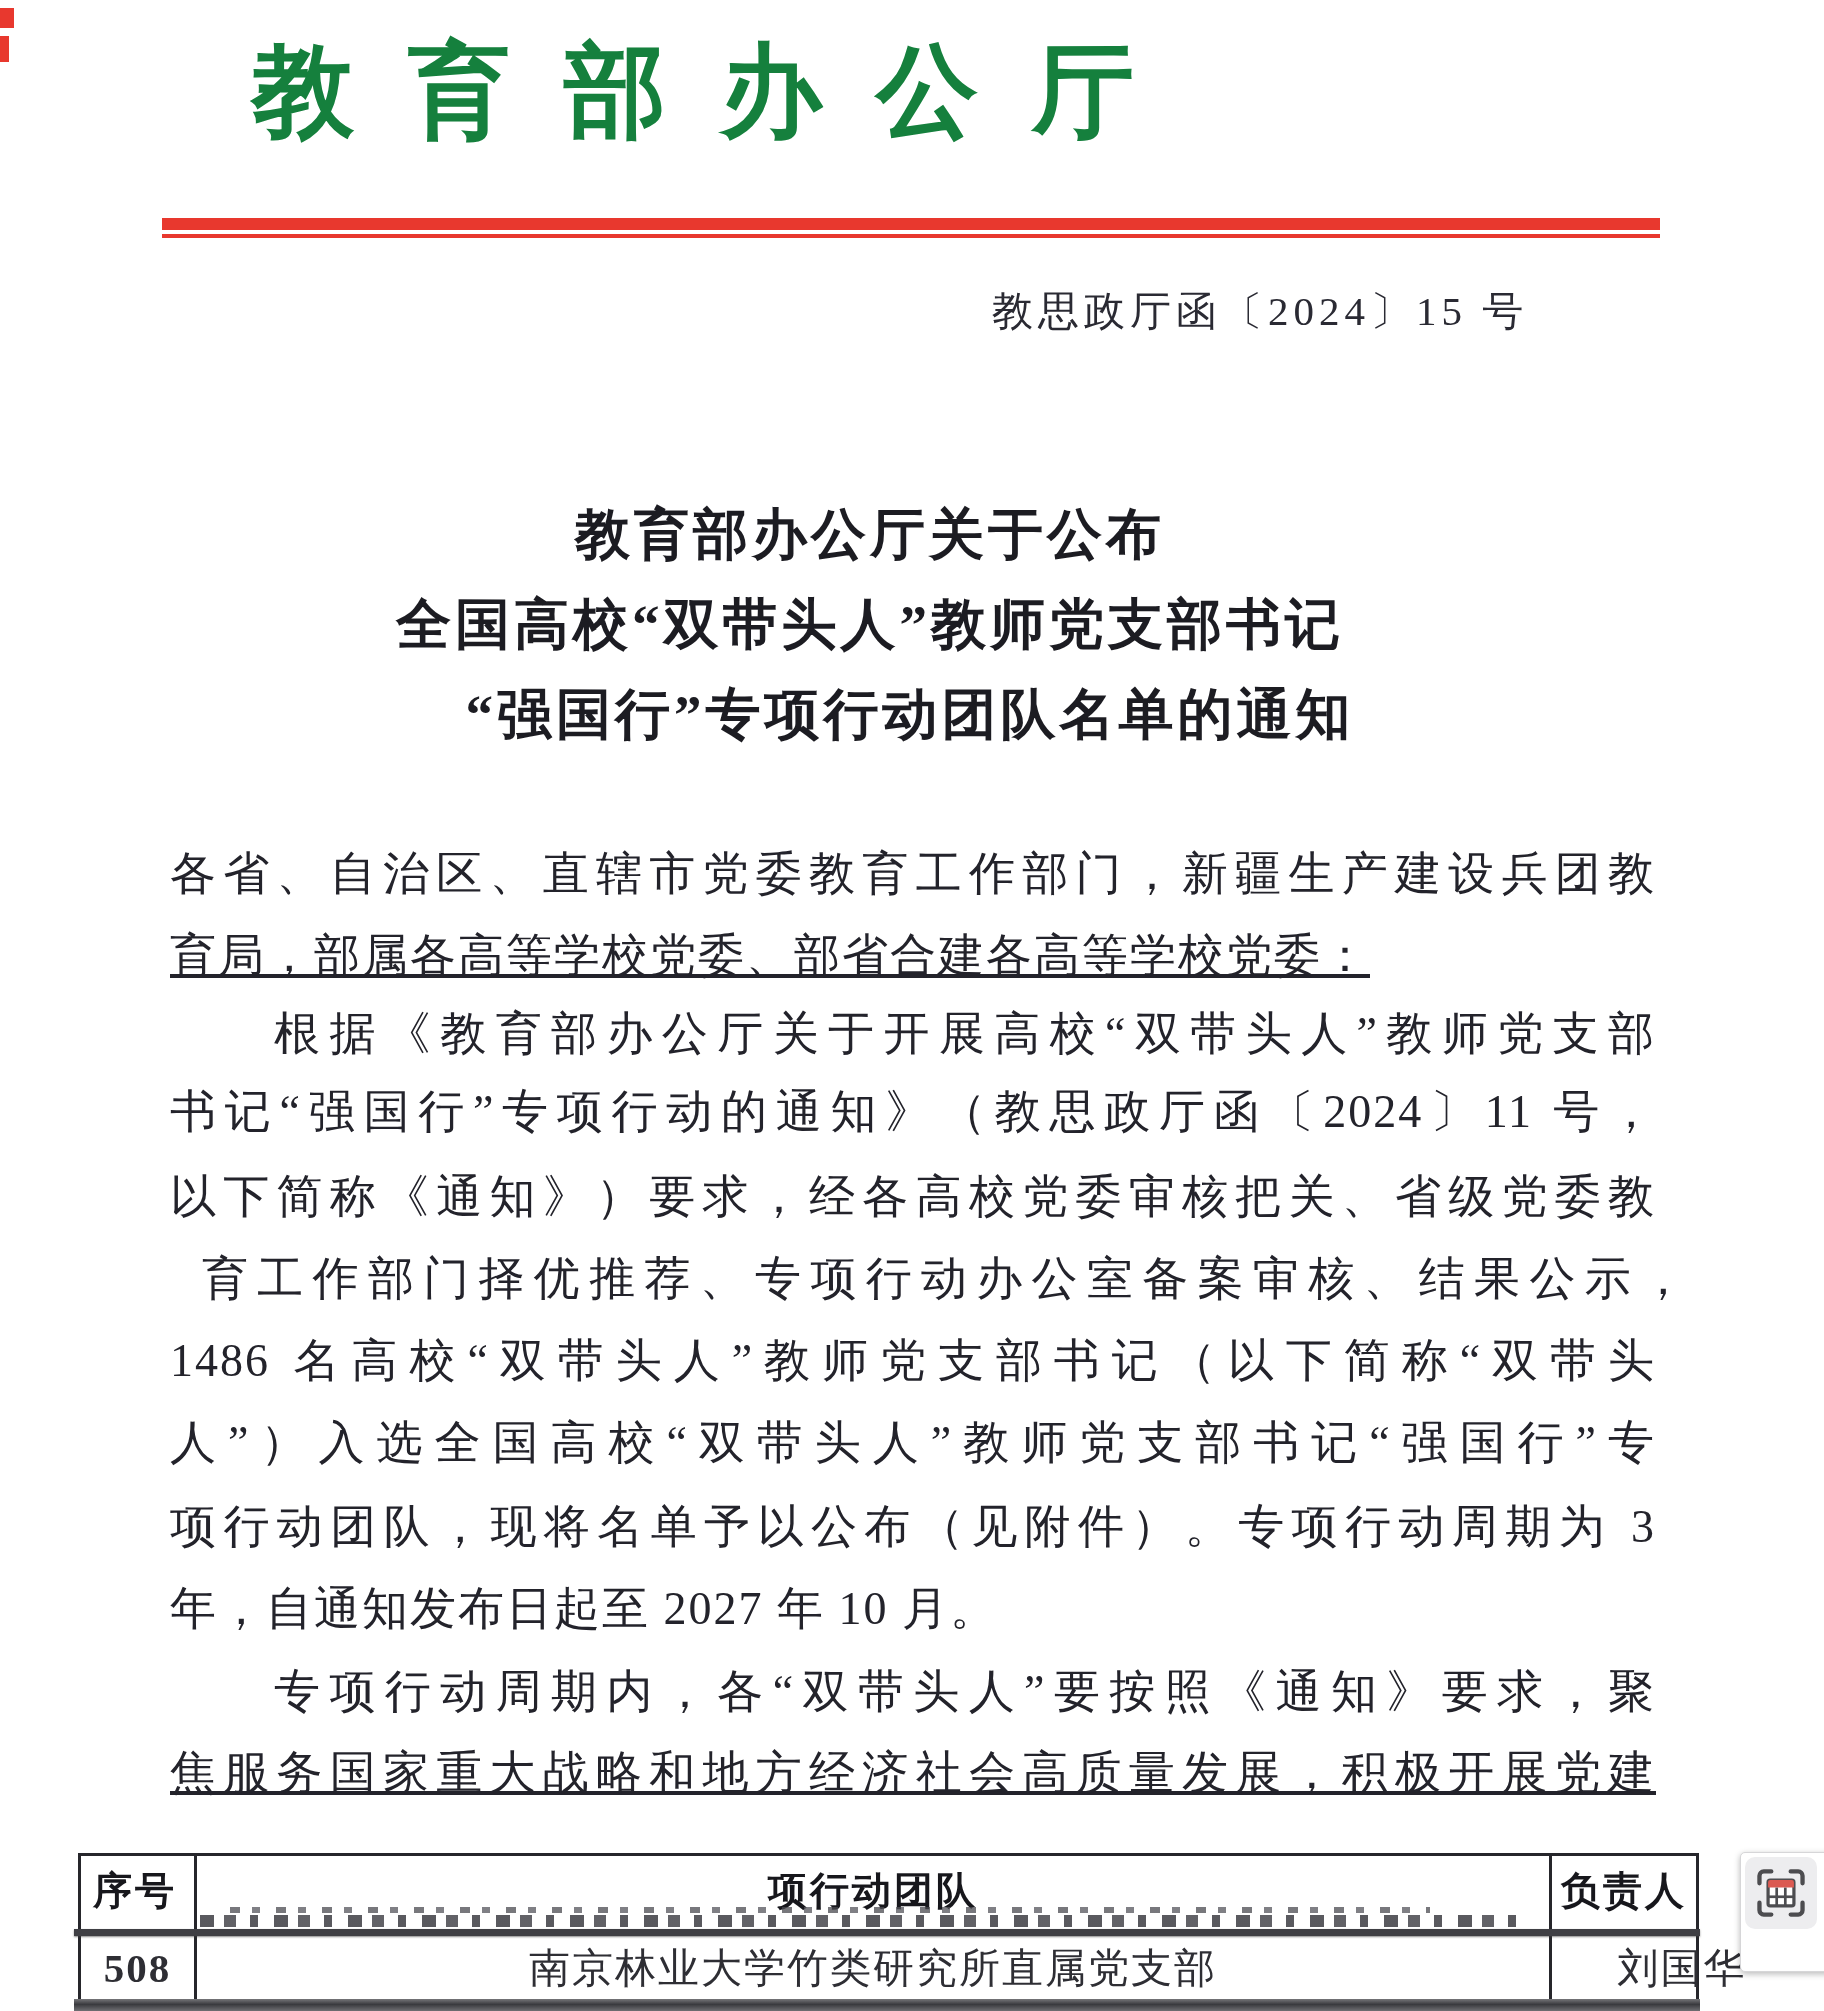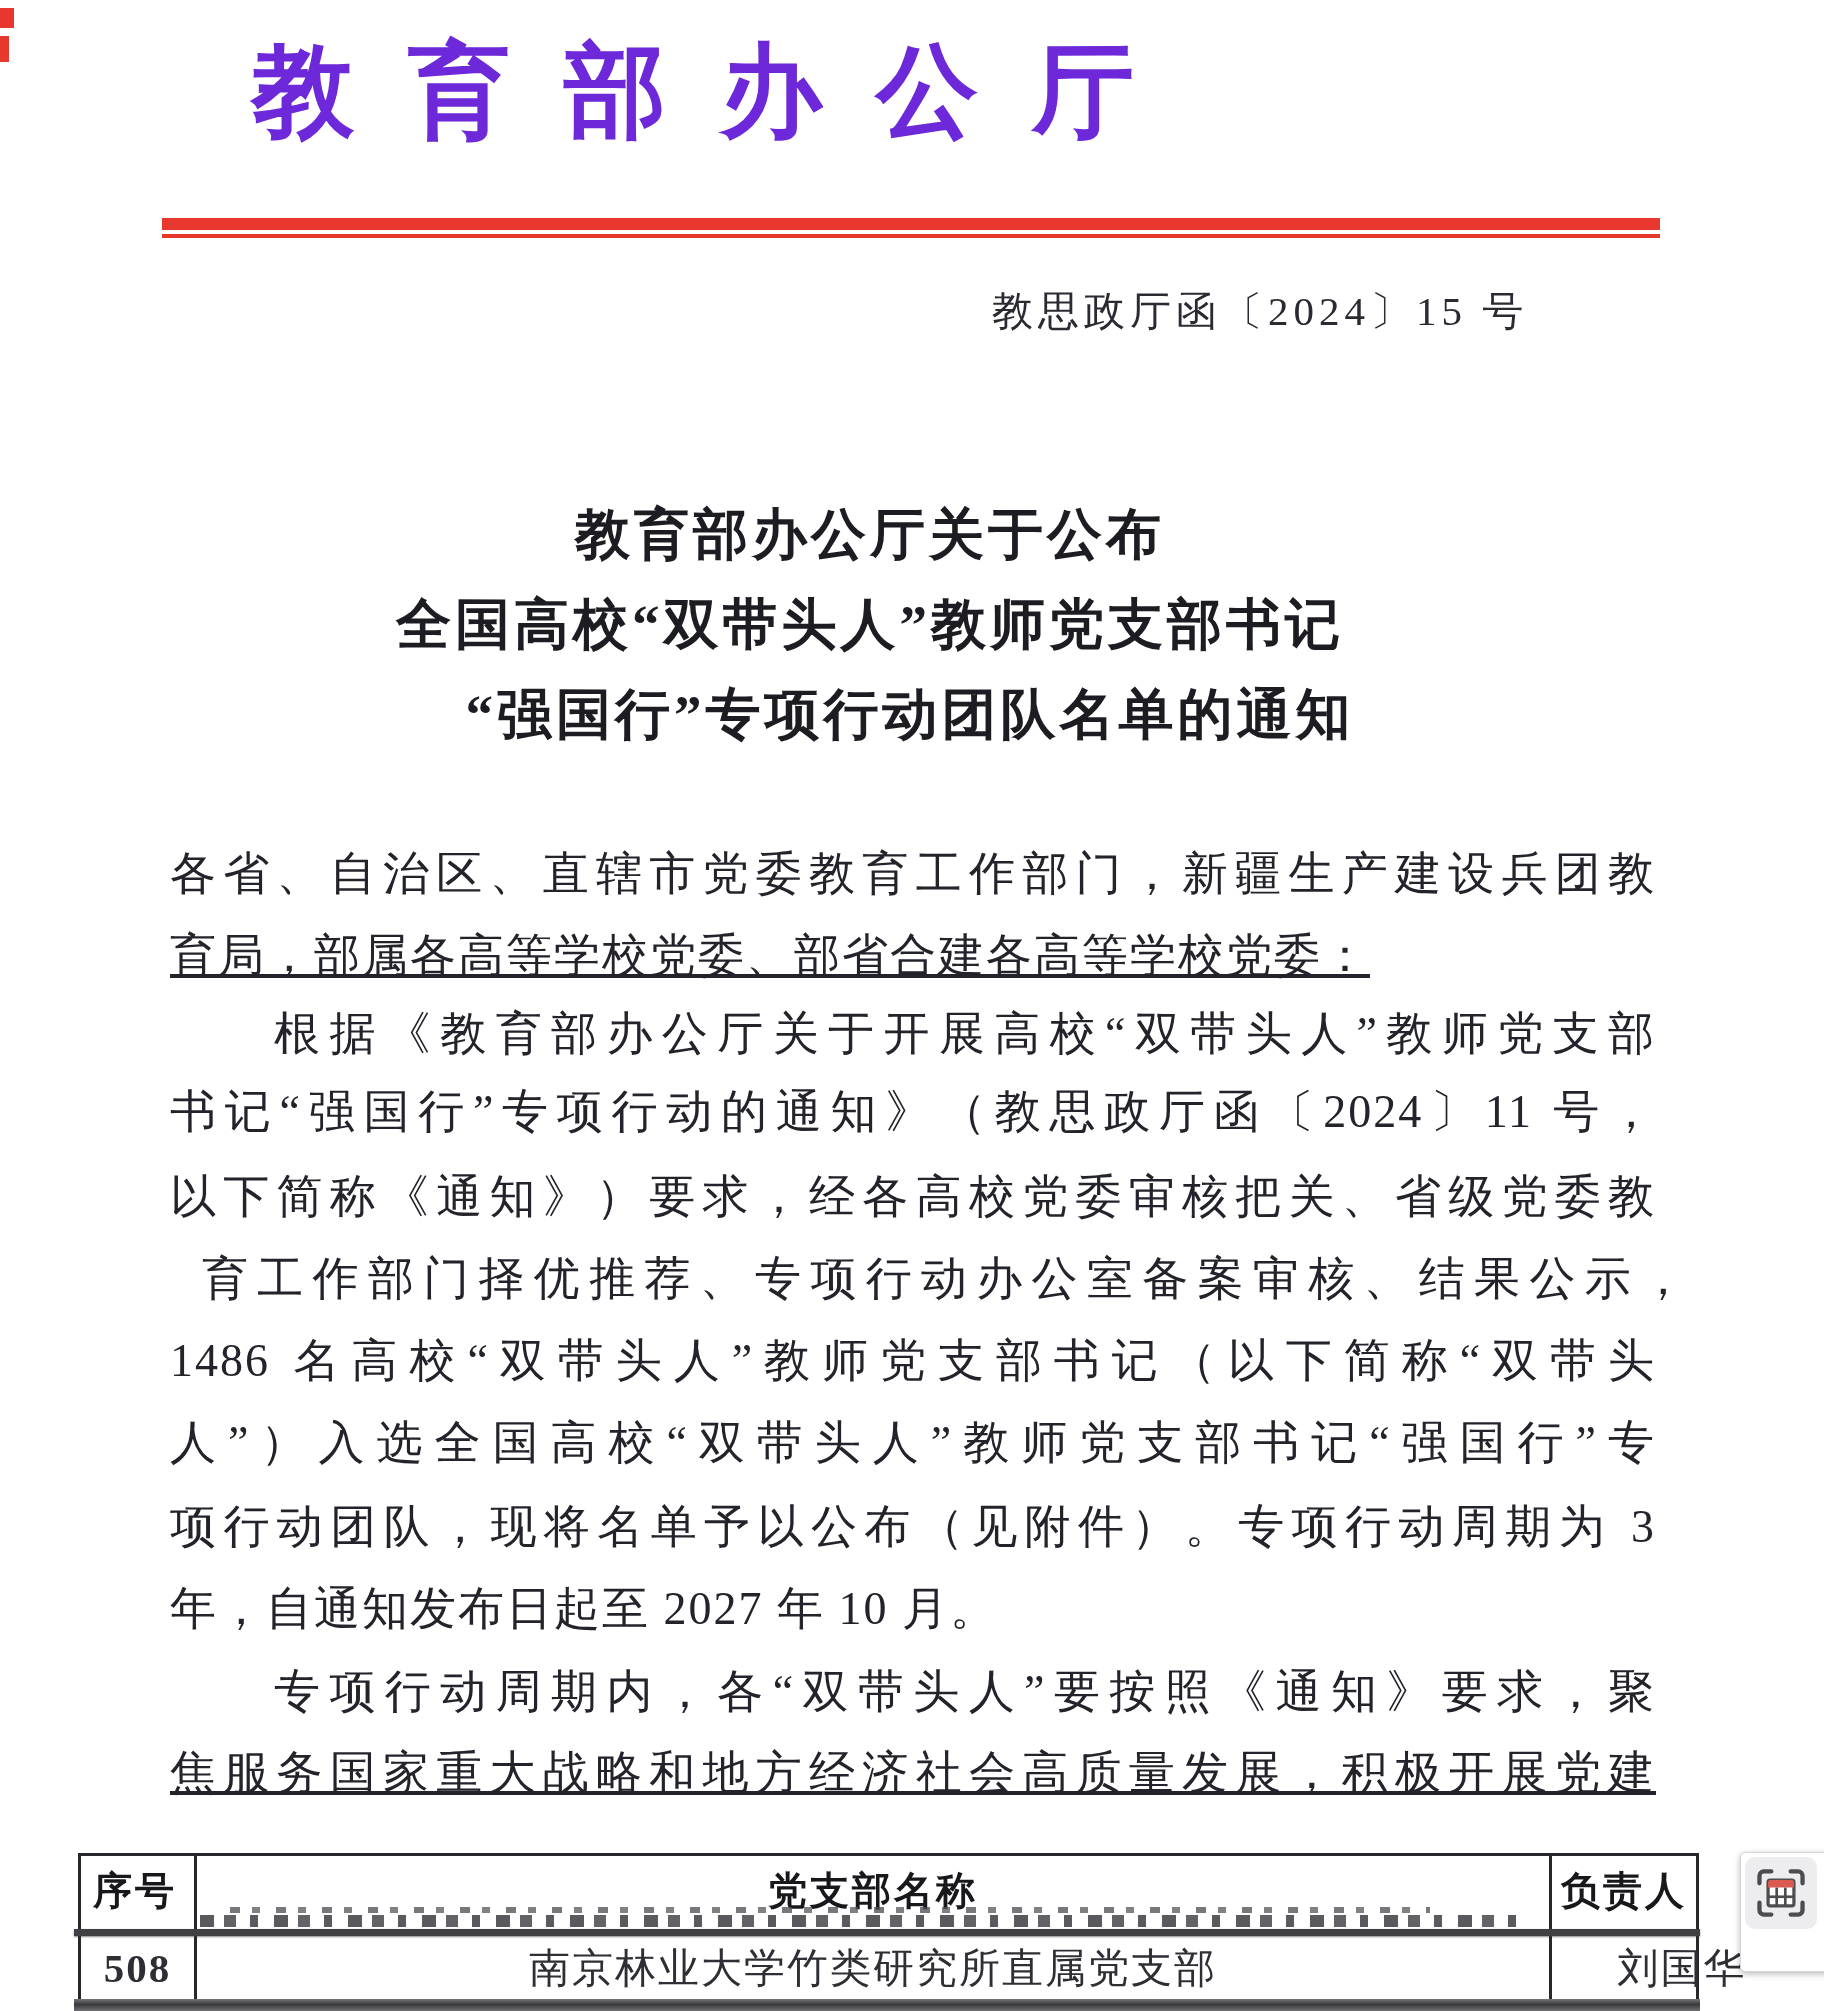--- a/index.html
+++ b/index.html
@@ -17,21 +17,21 @@
   .scan-artifact i { position: absolute; background: #e8382e; display: block; }
   .scan-artifact .a1 { left: 0; top: 2px;  width: 14px; height: 20px; }
   .scan-artifact .a2 { left: 0; top: 30px; width: 9px;  height: 26px; }
 
   
   .masthead {
     position: absolute;
     left: 252px; top: 30px;
     font-size: 102px;
     font-weight: bold;
-    color: #6d28d9;
+    color: #15803d;
     letter-spacing: 54px;
     white-space: nowrap;
     line-height: 124px;
   }
 
   
   .red-rule-thick { position: absolute; left: 162px; top: 218px; width: 1498px; height: 12px; background: #e8382e; }
   .red-rule-thin  { position: absolute; left: 162px; top: 234px; width: 1498px; height: 4px;  background: #e8382e; }
 
   .doc-number {
@@ -189,21 +189,21 @@
   <div class="body-line bl11">焦服务国家重大战略和地方经济社会高质量发展，积极开展党建</div>
 
   <div>
     <div class="tbl-border tbl-top"></div>
     <div class="tbl-border tbl-v v-left"></div>
     <div class="tbl-border tbl-v v-sep1"></div>
     <div class="tbl-border tbl-v v-sep2"></div>
     <div class="tbl-border tbl-v v-right"></div>
 
     <div class="tbl-header-cell h-no">序号</div>
-    <div class="tbl-header-cell h-name">党支部名称</div>
+    <div class="tbl-header-cell h-name">项行动团队</div>
     <div class="tbl-header-cell h-person">负责人</div>
 
     <div class="clipped-row clip1"></div>
     <div class="clipped-row clip2"></div>
 
     <div class="tbl-heavy-line"></div>
 
     <div class="tbl-data-cell d-no">508</div>
     <div class="tbl-data-cell d-name">南京林业大学竹类研究所直属党支部</div>
     <div class="tbl-data-cell d-person">刘国华</div>

